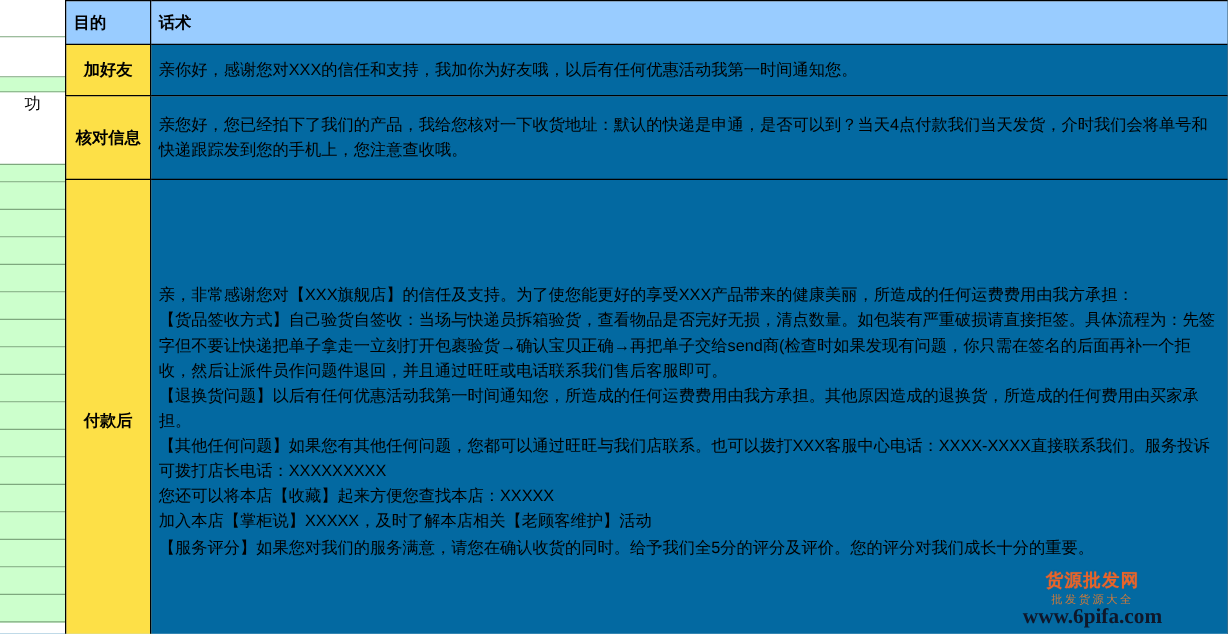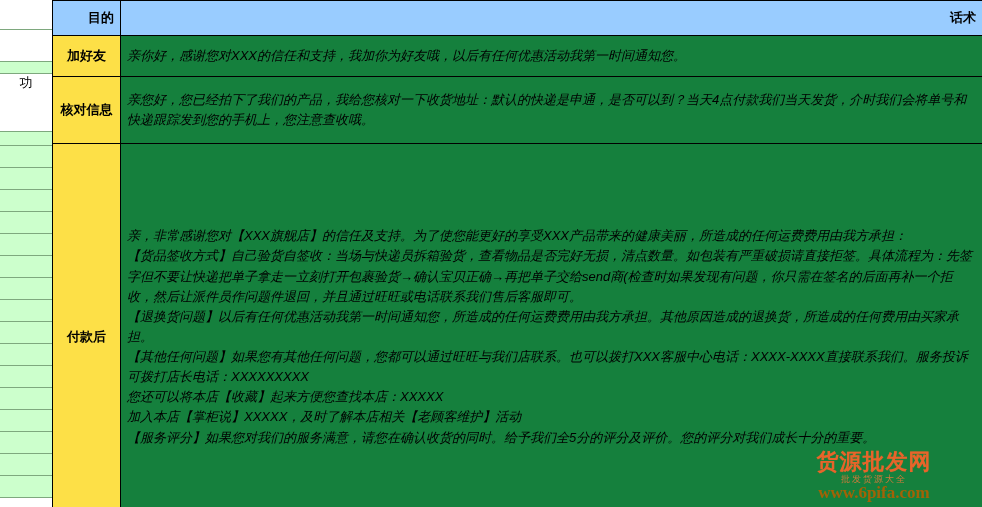--- a/index.html
+++ b/index.html
@@ -65,35 +65,34 @@
     border: 1px solid #000000;
     vertical-align: middle;
     padding: 4px 6px;
     font-size: 13px;
     font-family: "Liberation Sans", sans-serif;
     line-height: 1.55;
   }
   .hdr {
     background: #99ccff;
     font-weight: bold;
-    text-align: right;
+    text-align: left;
     height: 26px;
     padding: 2px 4px;
   }
   .col-label {
     width: 68px;
     text-align: center;
     font-weight: bold;
     background: #fde047;
     padding: 4px 2px;
   }
   .col-body {
     text-align: left;
-    background: #15803d;
-    font-style: italic;
+    background: #0369a1;
   }
   .body-para {
     margin: 0;
     padding: 0;
   }
   .cell-tall {
     vertical-align: middle;
   }
 
   
@@ -101,39 +100,39 @@
     position: absolute;
     right: 8px;
     bottom: 4px;
     width: 200px;
     text-align: center;
     pointer-events: none;
     user-select: none;
   }
   .wm-line1 {
     font-family: "Liberation Serif", serif;
-    font-size: 22px;
+    font-size: 14px;
     font-weight: bold;
     color: #e8642a;
     letter-spacing: 1px;
     line-height: 1.05;
     text-shadow: 0 0 1px rgba(232,100,42,0.5);
   }
   .wm-line2 {
     font-family: Liberation Serif, serif;
     font-size: 9px;
     color: #cf7a3a;
     letter-spacing: 2px;
     line-height: 1.2;
   }
   .wm-line3 {
     font-family: "Liberation Serif", serif;
     font-size: 17px;
     font-weight: bold;
-    color: #a16207;
+    color: #0f172a;
     letter-spacing: 0px;
     line-height: 1.1;
   }
 </style>
 </head>
 <body>
 
 <div class="left-strip">
   <div class="left-cell left-white" style="top:0px;height:30px;"></div>
   <div class="left-cell left-white" style="top:30px;height:32px;"></div>

